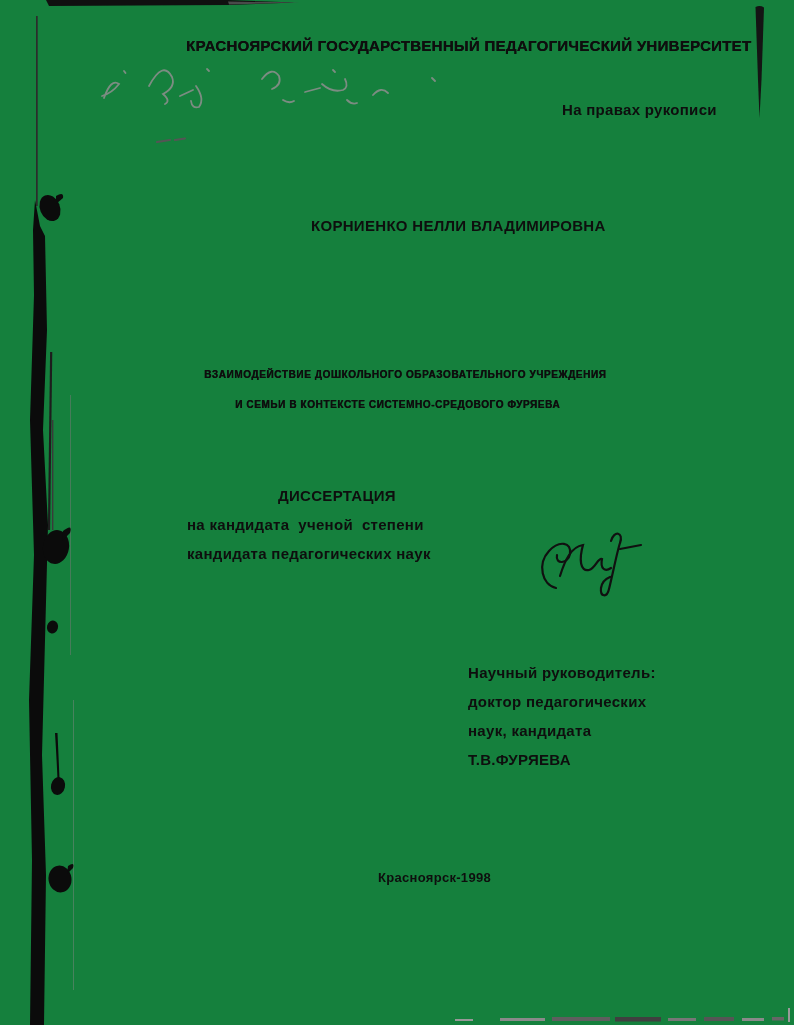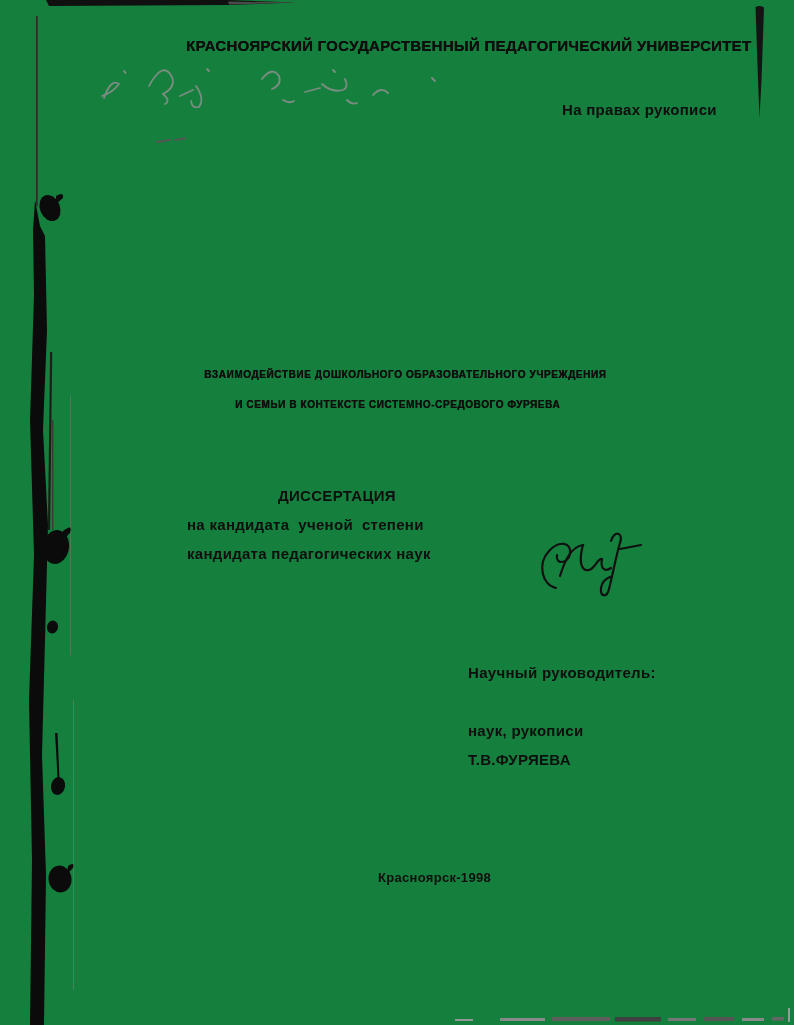--- a/index.html
+++ b/index.html
@@ -45,35 +45,37 @@
 </style>
 </head>
 <body>
 
 <div class="page">
 
   <div class="txt header-line" style="left:186px; top:37px;">КРАСНОЯРСКИЙ ГОСУДАРСТВЕННЫЙ ПЕДАГОГИЧЕСКИЙ УНИВЕРСИТЕТ</div>
 
   <div class="txt" style="left:520px; top:101px;margin-left:42px;">На правах рукописи</div>
 
+  <div class="txt" style="left:311px; top:217px;">КОРНИЕНКО НЕЛЛИ ВЛАДИМИРОВНА</div>
 
   <div class="txt title-line" style="left:204px; top:366px;">ВЗАИМОДЕЙСТВИЕ ДОШКОЛЬНОГО ОБРАЗОВАТЕЛЬНОГО УЧРЕЖДЕНИЯ</div>
 
   <div class="txt title-line" style="left:235px; top:396px;">И СЕМЬИ В КОНТЕКСТЕ СИСТЕМНО-СРЕДОВОГО ФУРЯЕВА</div>
 
   <div class="txt" style="left:278px; top:487px;">ДИССЕРТАЦИЯ</div>
 
   <div class="txt" style="left:187px; top:516px;">на кандидата  ученой  степени</div>
 
   <div class="txt" style="left:187px; top:545px;">кандидата педагогических наук</div>
 
   <div class="txt" style="left:468px; top:664px;">Научный руководитель:</div>
 
+  <div class="txt" style="left:468px; top:693px;">доктор педагогических</div>
 
-  <div class="txt" style="left:468px; top:722px;">наук, рукописи</div>
+  <div class="txt" style="left:468px; top:722px;">наук, кандидата</div>
 
   <div class="txt" style="left:468px; top:751px;">Т.В.ФУРЯЕВА</div>
 
   <div class="txt" style="left:378px; top:869px; font-size:13px;">Красноярск-1998</div>
 
   <svg class="artifact-layer" viewBox="0 0 794 1025">
 
     <g>
       <path d="M46,0 L228,0 L294,2.5 L230,5 L49,6 Z" fill="#101010"></path>
       <path d="M228,1.5 L300,2.5 L229,4.5 Z" fill="#4a4a4a"></path>

